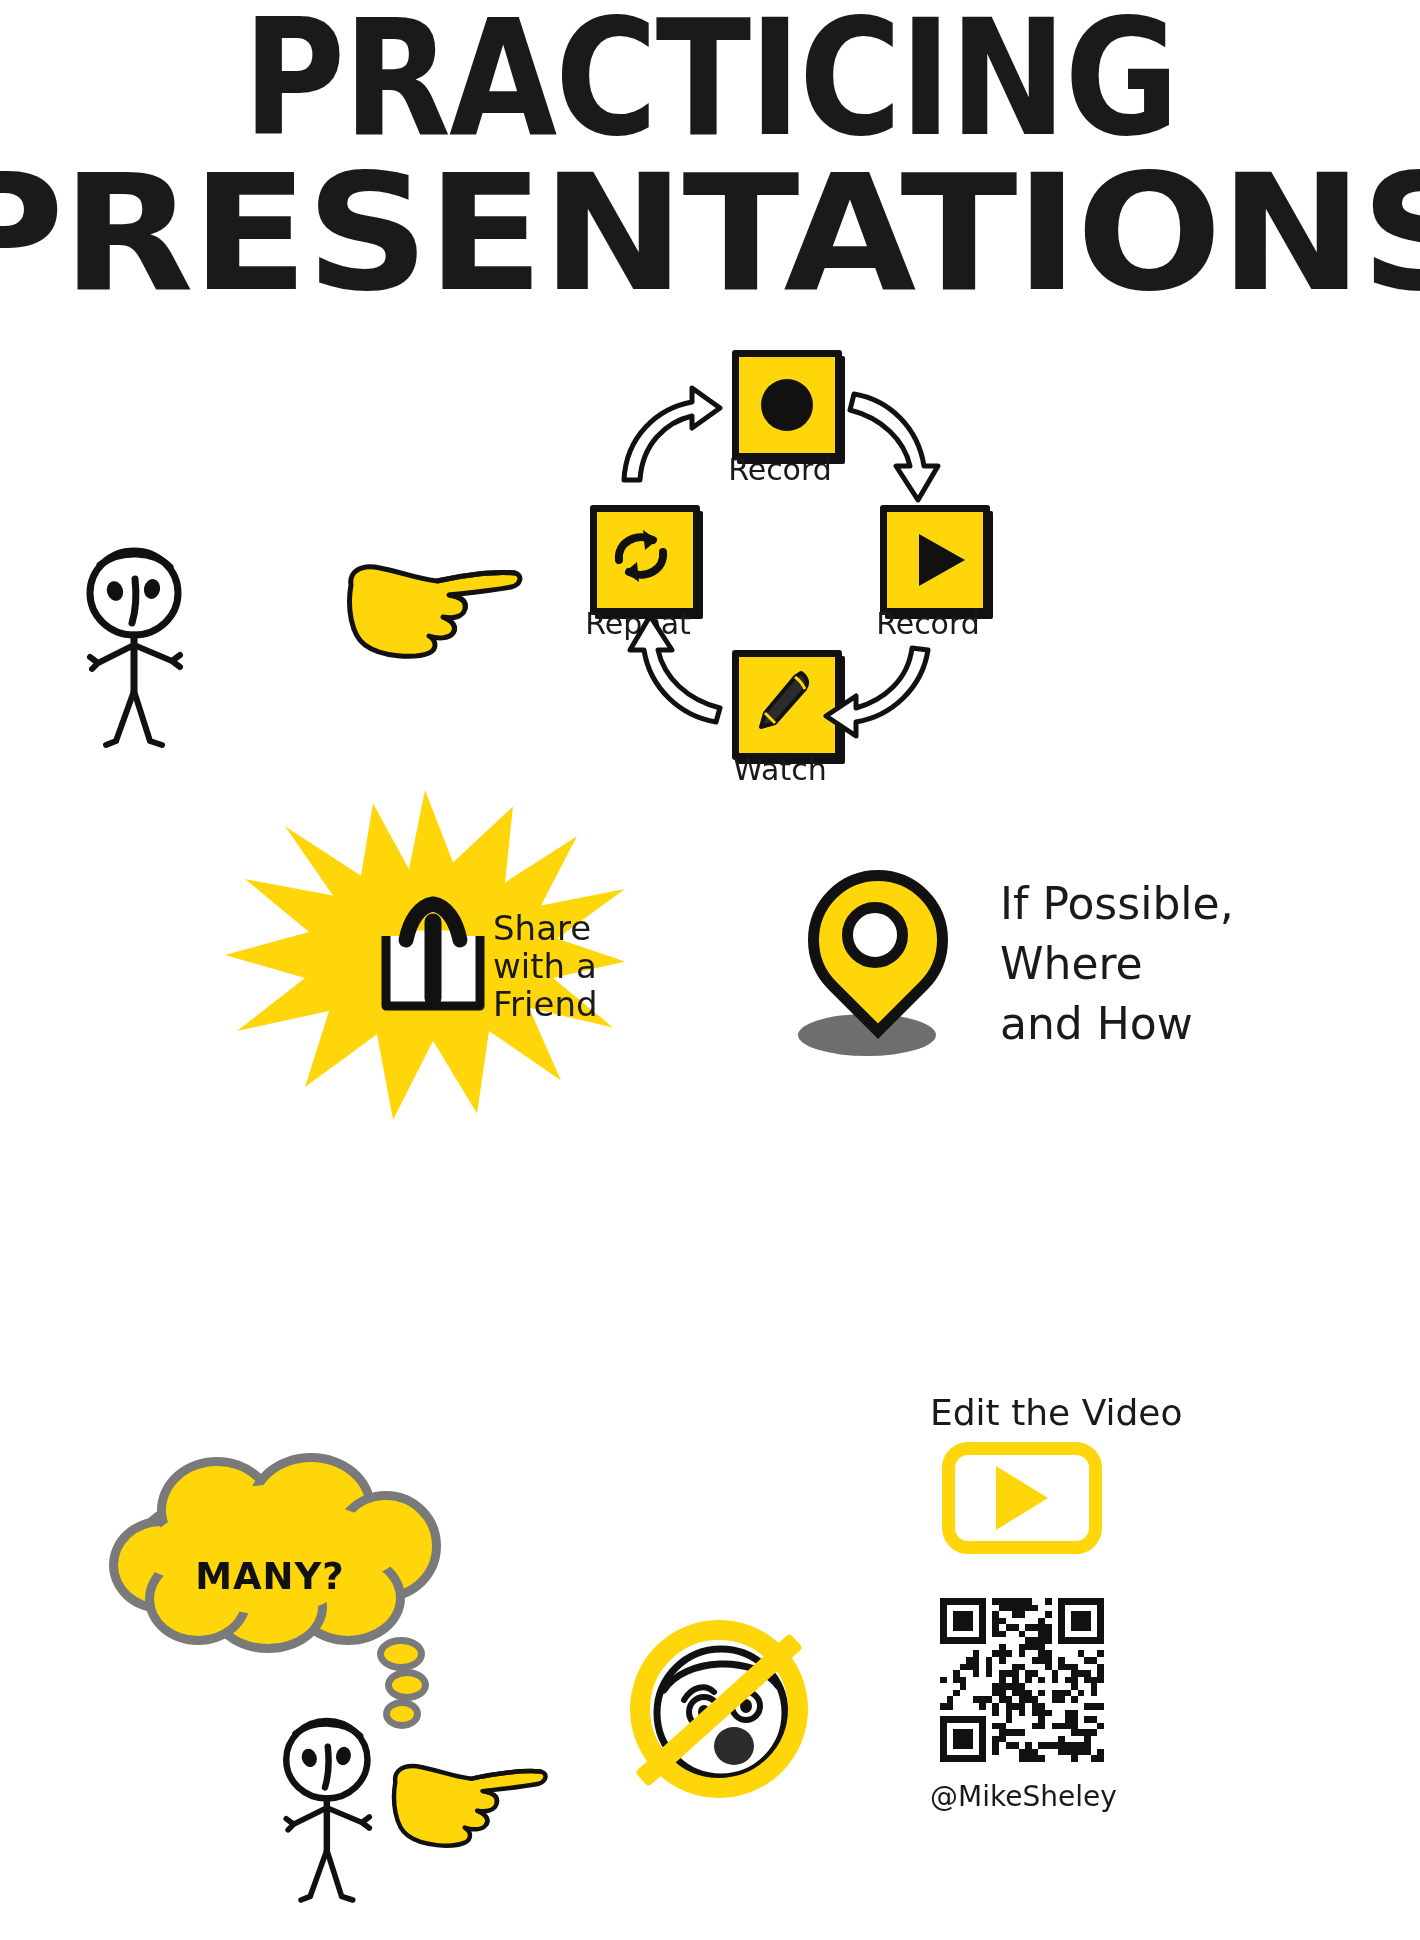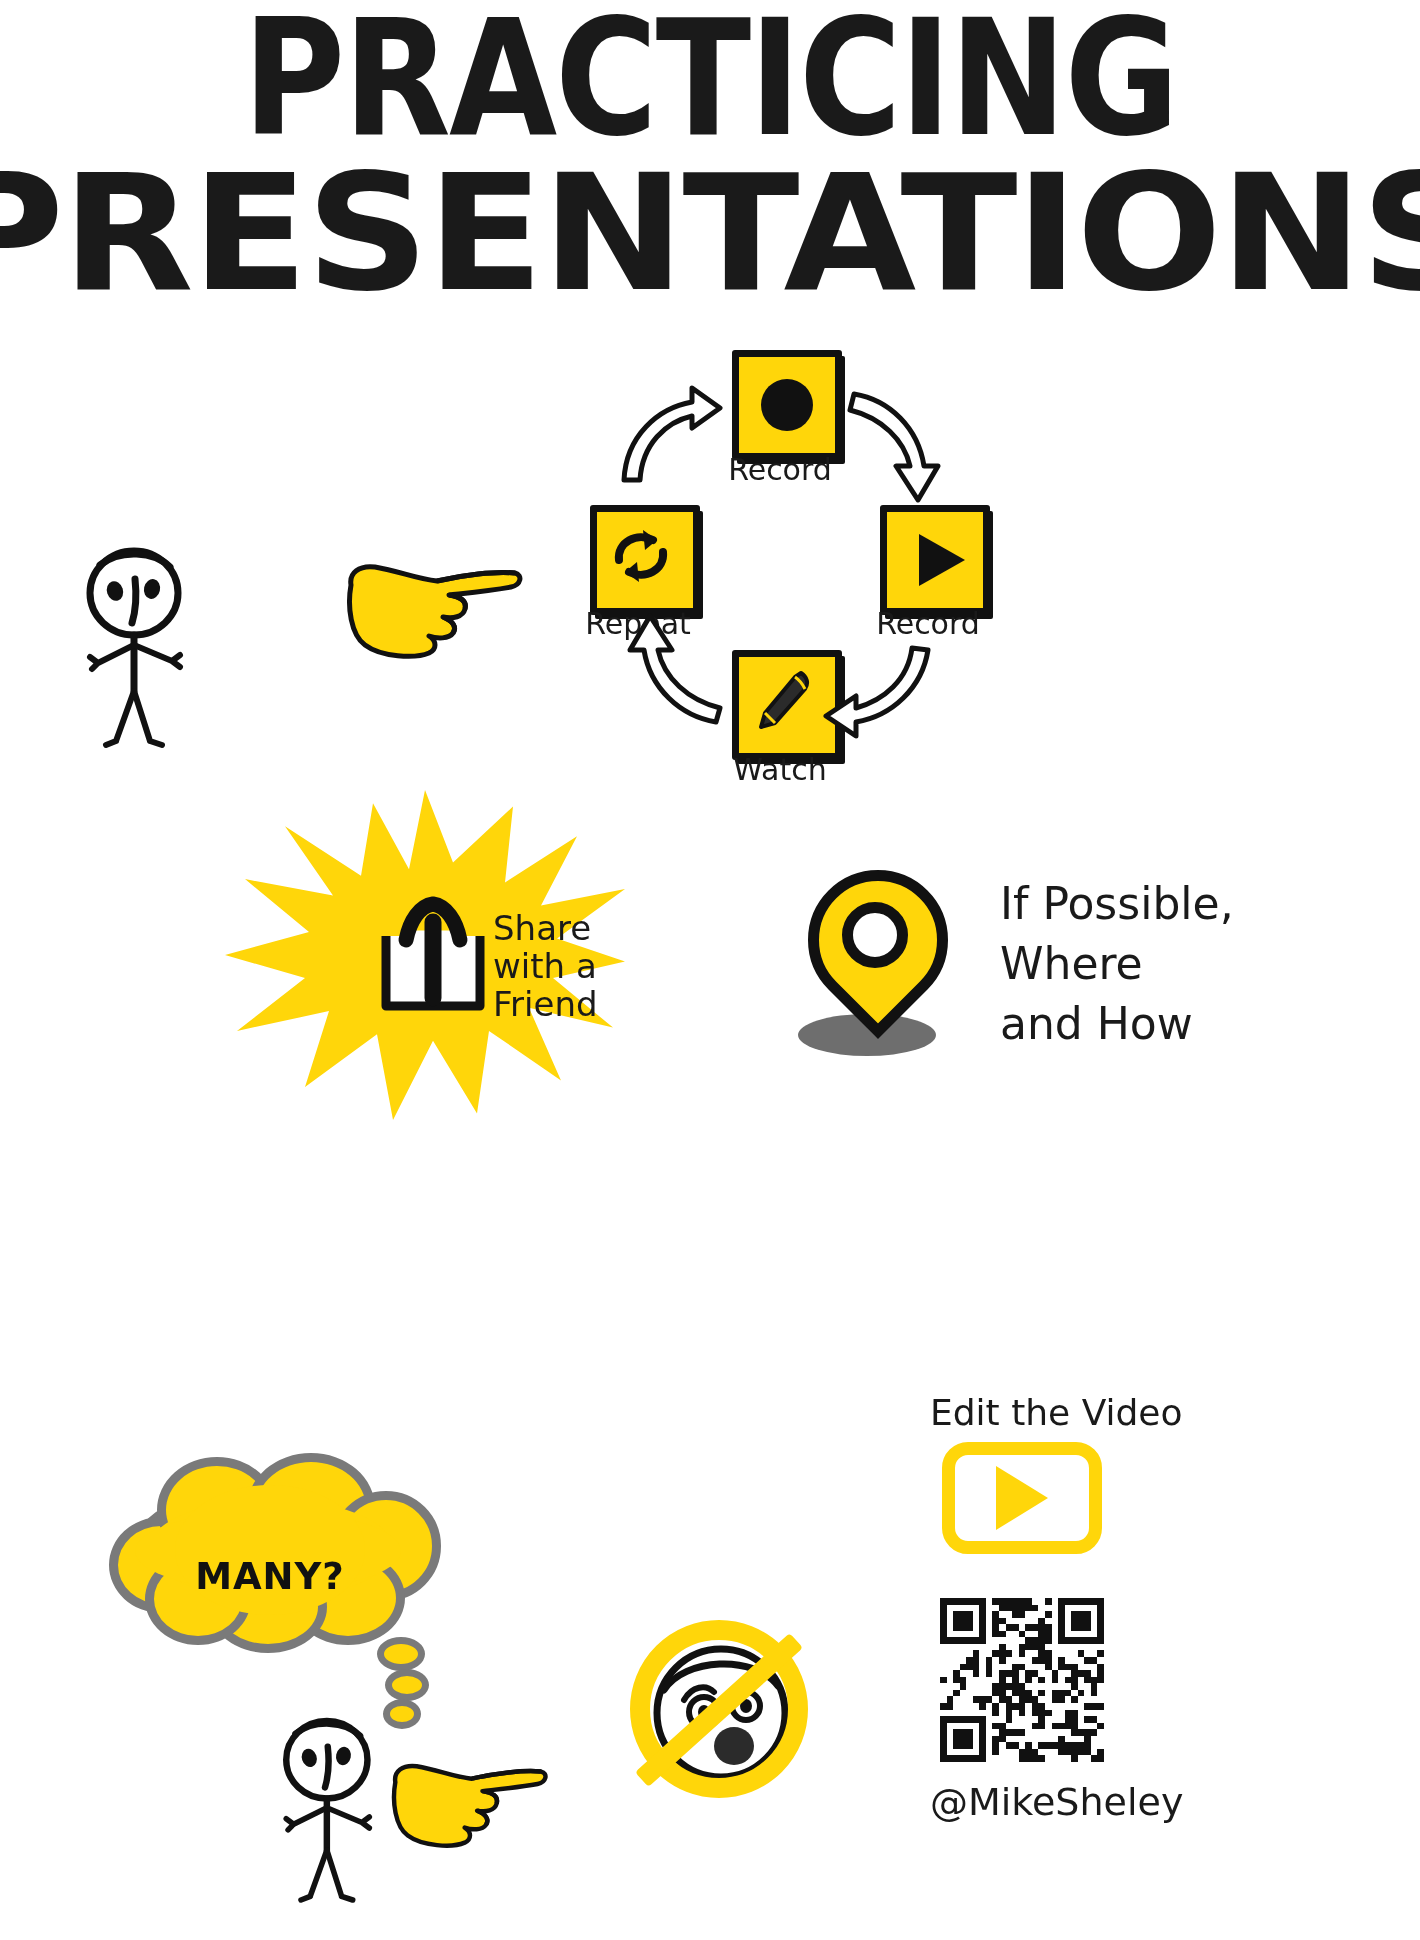--- a/index.html
+++ b/index.html
@@ -931,14 +931,14 @@
       <i style="background: transparent;"></i>
       <i style="background: transparent;"></i>
       <i style="background: transparent;"></i>
       <i></i>
       <i style="background: transparent;"></i>
       <i style="background: transparent;"></i>
       <i></i>
       <i></i>
     </div>
 
-  <div class="hand" style="position:absolute;left:0px;top:400px;width:340px;font-size:38px;">@MikeSheley</div>
+  <div class="hand" style="position:absolute;left:0px;top:400px;width:340px;font-size:28px;">@MikeSheley</div>
 </div>
 
 </body></html>

